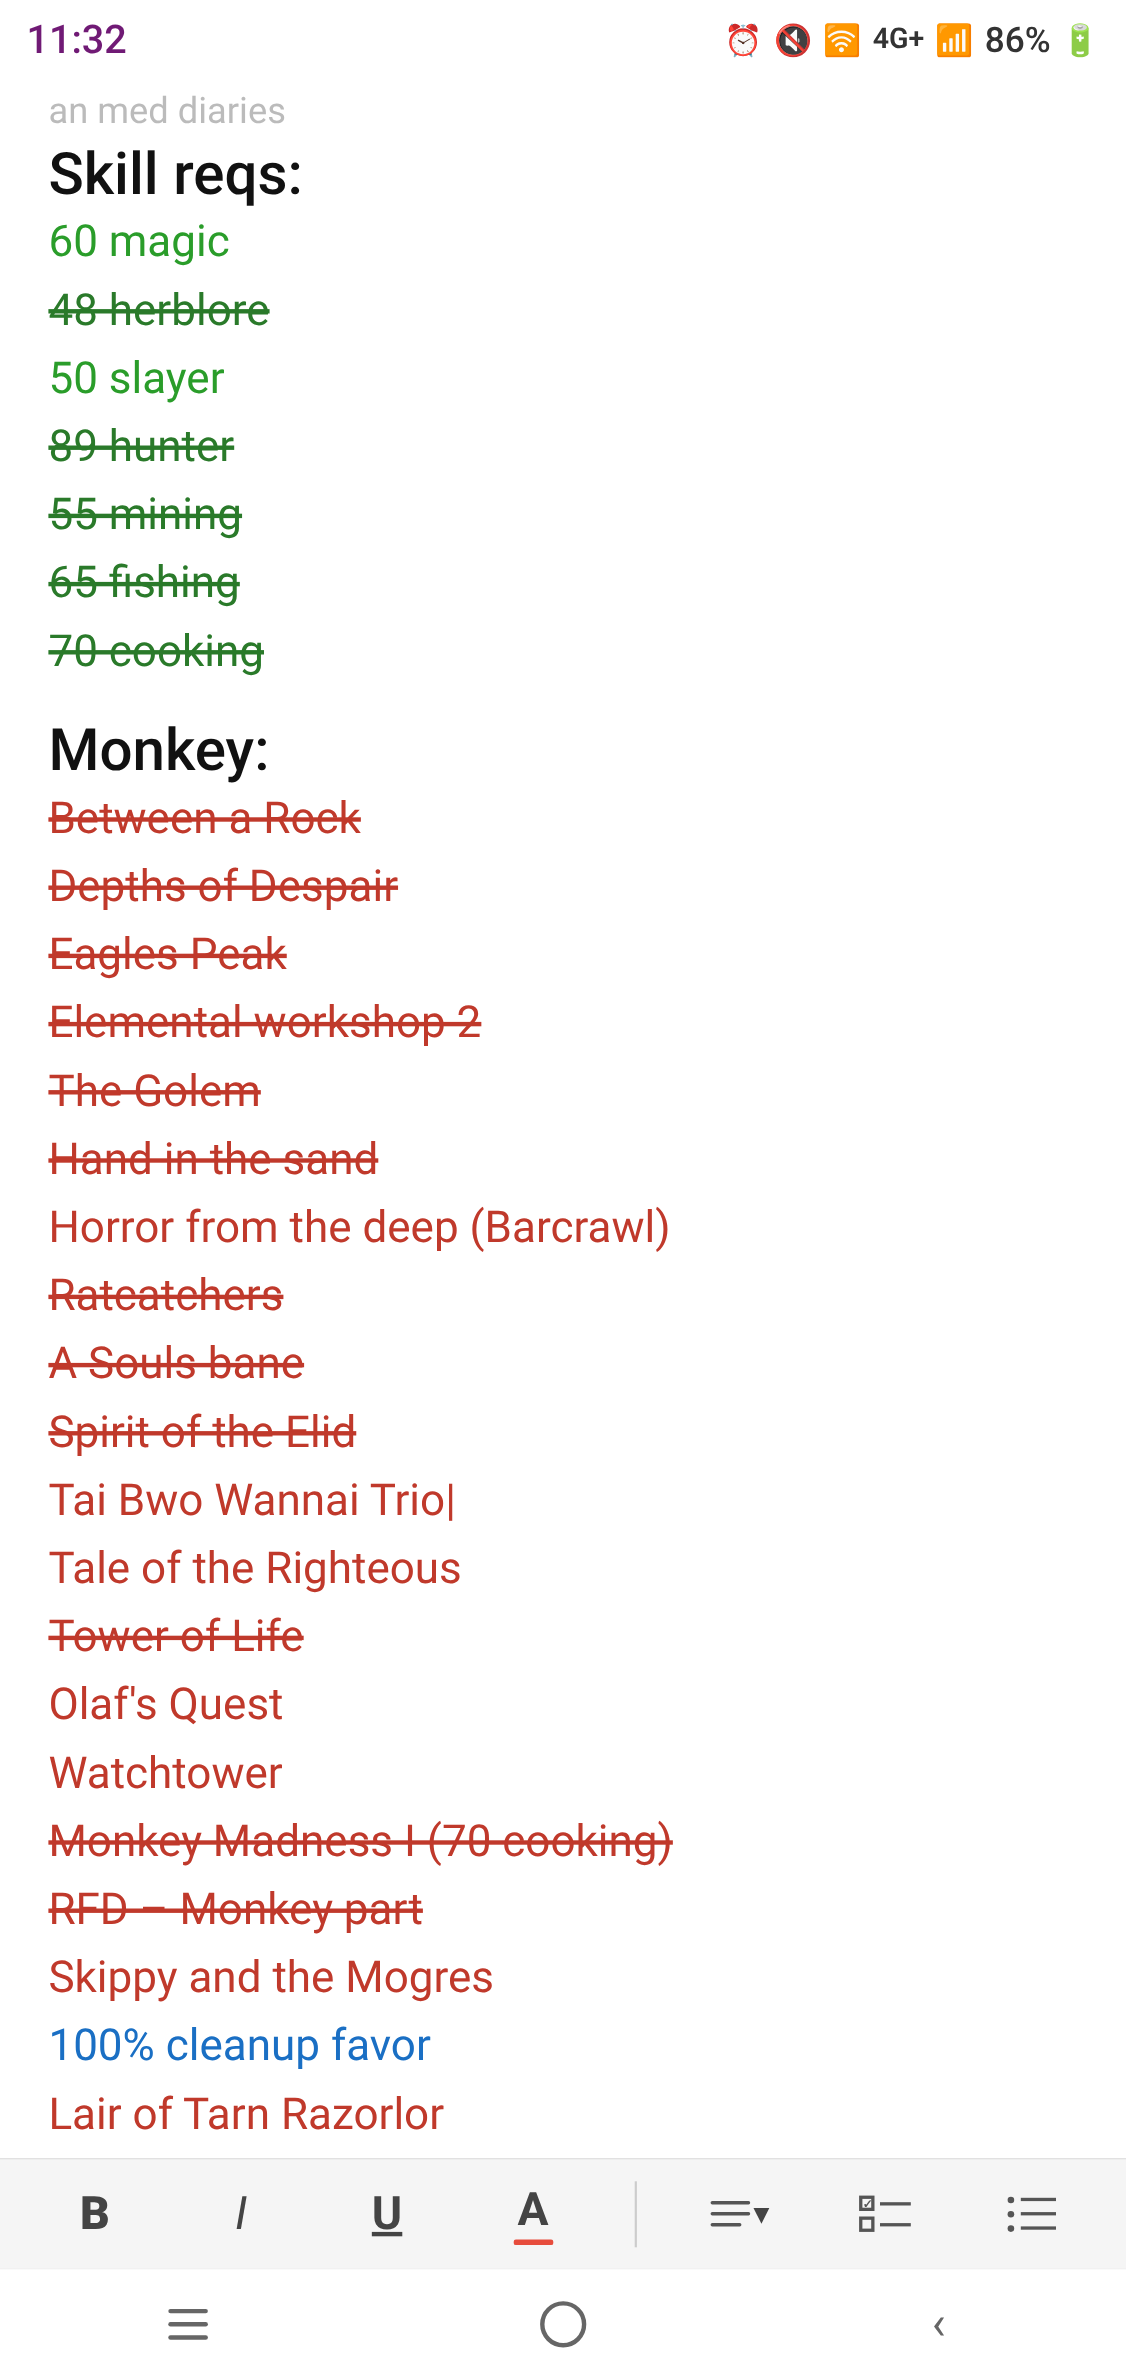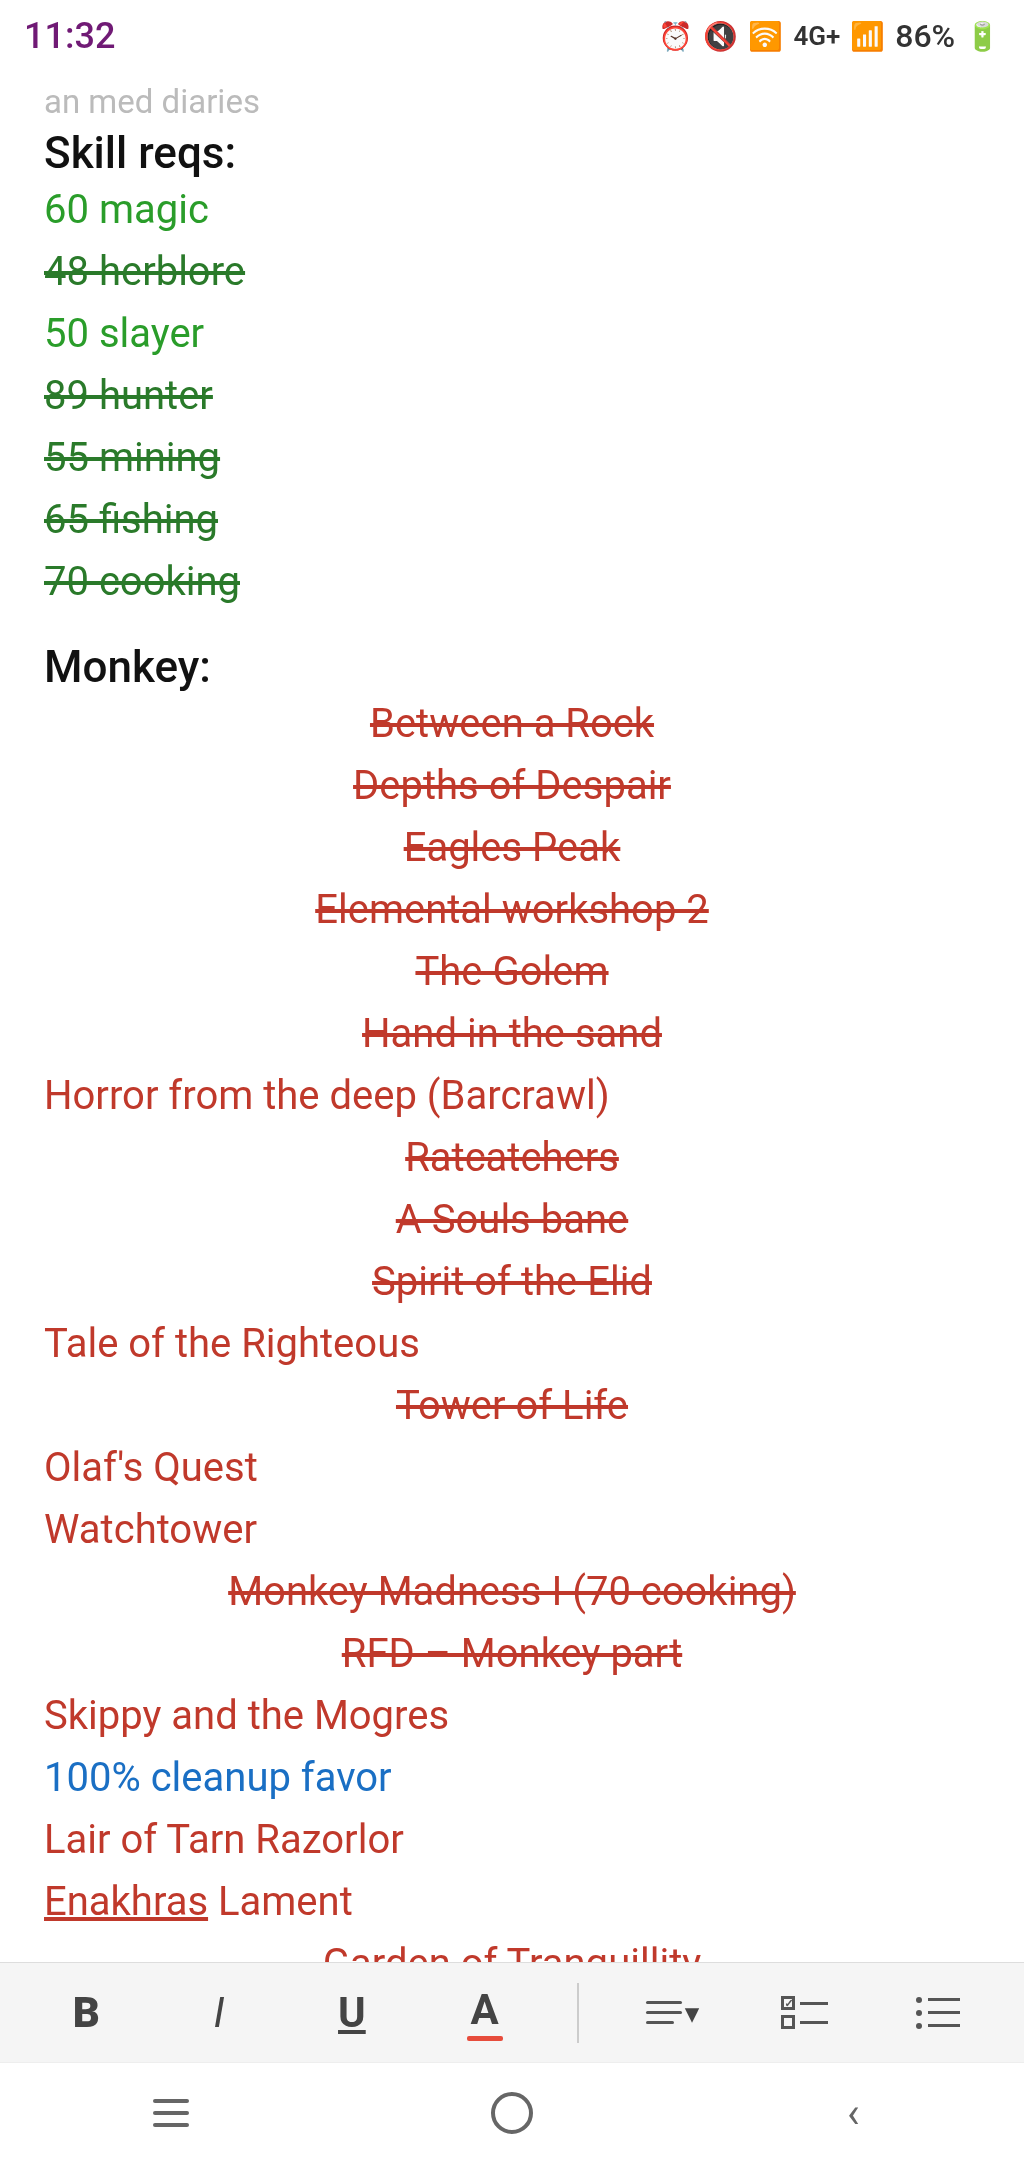--- a/index.html
+++ b/index.html
@@ -47,21 +47,21 @@
     }
 
     .faded-title {
       color: #bbb;
       font-size: 33px;
       margin-bottom: 6px;
     }
 
     .section-label {
       color: #111;
-      font-size: 44px;
+      font-size: 53px;
       font-weight: 500;
       margin-top: 18px;
       margin-bottom: 8px;
     }
 
     .skill-item {
       font-size: 40px;
       line-height: 1.55;
       display: block;
     }
@@ -77,21 +77,20 @@
 
     .quest-item {
       font-size: 40px;
       line-height: 1.55;
       display: block;
     }
     .quest-item.completed {
       color: #c0392b;
       text-decoration: line-through;
       text-decoration-color: #c0392b;
-      text-align: center;
     }
     .quest-item.active {
       color: #c0392b;
       text-decoration: none;
     }
     .quest-item.blue-link {
       color: #1a6fc4;
       text-decoration: none;
     }
     .quest-item .blue-part {
@@ -314,20 +313,21 @@
     <span class="quest-item completed">Between a Rock</span>
     <span class="quest-item completed">Depths of Despair</span>
     <span class="quest-item completed">Eagles Peak</span>
     <span class="quest-item completed">Elemental workshop 2</span>
     <span class="quest-item completed">The Golem</span>
     <span class="quest-item completed">Hand in the sand</span>
     <span class="quest-item active">Horror from the deep (Barcrawl)</span>
     <span class="quest-item completed">Ratcatchers</span>
     <span class="quest-item completed">A Souls bane</span>
     <span class="quest-item completed">Spirit of the Elid</span>
+    <span class="quest-item active">Tai Bwo Wannai Trio<span style="color:#c0392b;">|</span></span>
     <span class="quest-item active">Tale of the Righteous</span>
     <span class="quest-item completed">Tower of Life</span>
     <span class="quest-item active">Olaf's Quest</span>
     <span class="quest-item active">Watchtower</span>
     <span class="quest-item completed">Monkey Madness I (70 cooking)</span>
     <span class="quest-item completed">RFD – Monkey part</span>
     <span class="quest-item active">Skippy and the Mogres</span>
     <span class="quest-item blue-link">100% cleanup favor</span>
     <span class="quest-item active">Lair of Tarn Razorlor</span>
     <span class="quest-item active"><span style="text-decoration:underline;text-decoration-color:#c0392b;">Enakhras</span> Lament</span>

